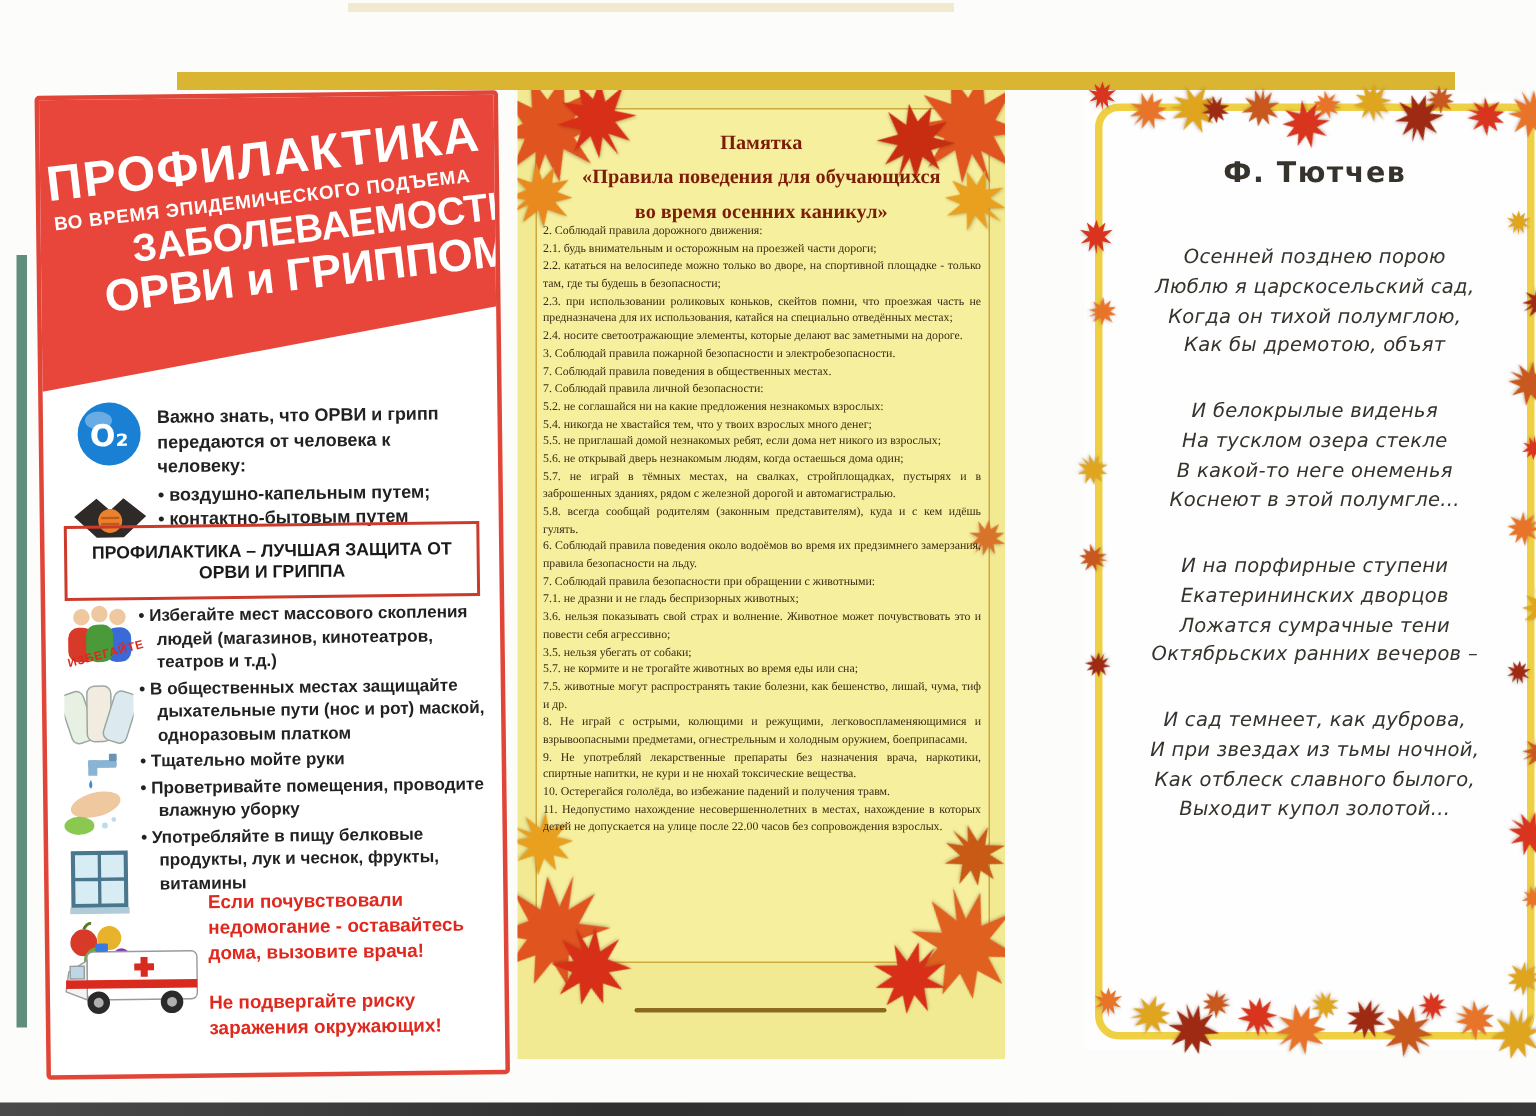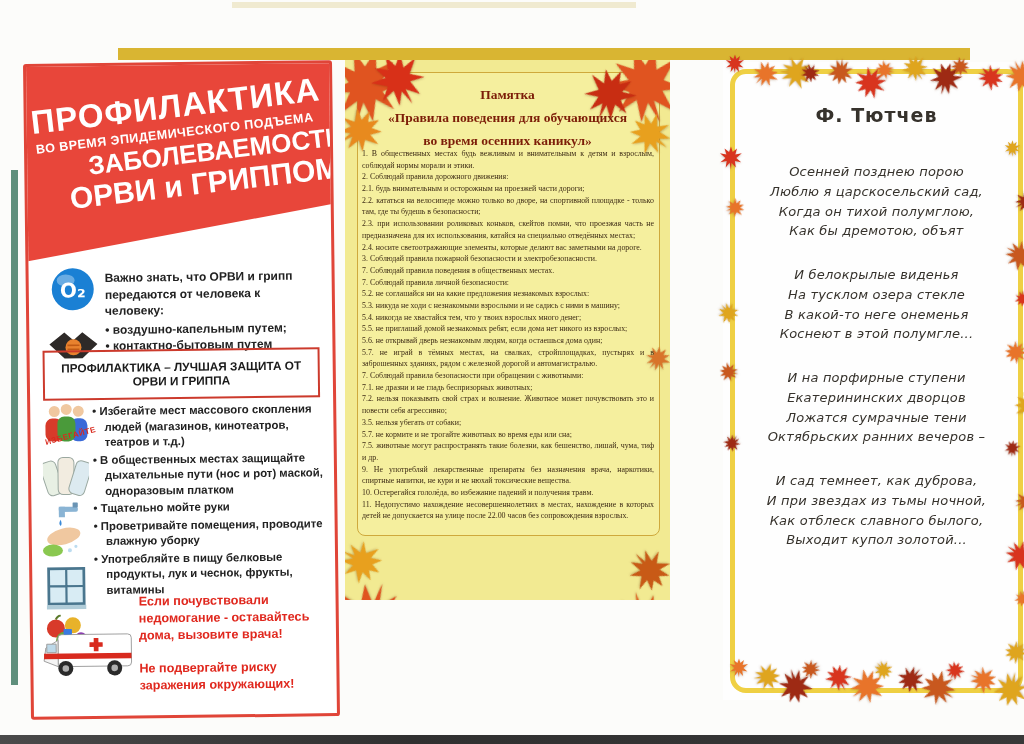--- a/index.html
+++ b/index.html
@@ -41,21 +41,21 @@
   .tip-icon{position:absolute;}
   .people-caption{position:absolute;left:14px;top:365px;font-size:8px;font-weight:bold;color:#d82a1e;
                   transform:rotate(-14deg);letter-spacing:.5px;}
 
   .warning-text{position:absolute;left:106px;right:8px;top:528px;color:#e0281e;font-weight:bold;
                 font-size:12.6px;line-height:1.35;}
   .warn-line{margin:0 0 16px 0;}
   .ambulance{position:absolute;left:8px;top:556px;width:94px;height:62px;}
 
   
-  .mid-panel{position:absolute;left:345px;top:60px;width:325px;height:540px;background:#f2ea92;overflow:hidden;}
+  .mid-panel{position:absolute;left:345px;top:60px;width:325px;height:646px;background:#f2ea92;overflow:hidden;}
   .mid-inner-sheet{position:absolute;left:12px;top:12px;right:10px;bottom:64px;background:#f5ef9e;
                    border:1px solid #cfa93c;border-radius:8px;}
   .mid-title{position:relative;z-index:2;padding-top:24px;text-align:center;
              font-family:"Liberation Serif",serif;font-weight:bold;color:#7c1d08;}
   .mt-line{font-size:13.5px;line-height:1.7;}
   .rules{position:absolute;z-index:2;left:17px;top:88px;width:292px;height:500px;overflow:hidden;
          font-family:"Liberation Serif",serif;font-size:7.9px;line-height:1.48;color:#3c2a14;
          text-align:justify;}
   .rule{margin:0;}
   .branch-line{position:absolute;left:78px;top:612px;width:168px;height:3px;background:#8a6a20;
@@ -235,41 +235,42 @@
         <svg viewBox="0 0 100 100" class="lf" style="left: 300px; top: 286px; width: 26px; height: 26px; transform: rotate(40deg); color: rgb(216, 116, 42);">
           <use href="#leafP"></use>
         </svg>
       </div>
     <div class="mid-title">
         <div class="mt-line">Памятка</div>
         <div class="mt-line">«Правила поведения для обучающихся</div>
         <div class="mt-line">во время осенних каникул»</div>
       </div>
     <div class="rules">
-        <p class="rule">1.  В общественных местах будь вежливым и внимательным к детям и взрослым, соблюдай нормы морали и этики.</p>
         <p class="rule">2.  Соблюдай правила дорожного движения:</p>
         <p class="rule">2.1. будь внимательным и осторожным на проезжей части дороги;</p>
         <p class="rule">2.2. кататься на велосипеде можно только во дворе, на спортивной площадке - только там, где ты будешь в безопасности;</p>
         <p class="rule">2.3. при использовании роликовых коньков, скейтов помни, что проезжая часть не предназначена для их использования, катайся на специально отведённых местах;</p>
         <p class="rule">2.4. носите светоотражающие элементы, которые делают вас заметными на дороге.</p>
         <p class="rule">3.  Соблюдай правила пожарной безопасности и электробезопасности.</p>
         <p class="rule">7.  Соблюдай правила поведения в общественных местах.</p>
         <p class="rule">7.  Соблюдай правила личной безопасности:</p>
         <p class="rule">5.2. не соглашайся ни на какие предложения незнакомых взрослых:</p>
-        <p class="rule">5.3. никуда не ходи с незнакомыми взрослыми и не садись с ними в машину;</p>
         <p class="rule">5.4. никогда не хвастайся тем, что у твоих взрослых много денег;</p>
         <p class="rule">5.5. не приглашай домой незнакомых ребят, если дома нет никого из взрослых;</p>
         <p class="rule">5.6. не открывай дверь незнакомым людям, когда остаешься дома один;</p>
         <p class="rule">5.7. не играй в тёмных местах, на свалках, стройплощадках, пустырях и в заброшенных зданиях, рядом с железной дорогой и автомагистралью.</p>
+        <p class="rule">5.8. всегда сообщай родителям (законным представителям), куда и с кем идёшь гулять.</p>
+        <p class="rule">6.  Соблюдай правила поведения около водоёмов во время их предзимнего замерзания, правила безопасности на льду.</p>
         <p class="rule">7.  Соблюдай правила безопасности при обращении с животными:</p>
         <p class="rule">7.1. не дразни и не гладь беспризорных животных;</p>
-        <p class="rule">7.2. нельзя показывать свой страх и волнение. Животное может почувствовать это и повести себя агрессивно;</p>
+        <p class="rule">3.6. нельзя показывать свой страх и волнение. Животное может почувствовать это и повести себя агрессивно;</p>
         <p class="rule">3.5. нельзя убегать от собаки;</p>
         <p class="rule">5.7. не кормите и не трогайте животных во время еды или сна;</p>
         <p class="rule">7.5. животные могут распространять такие болезни, как бешенство, лишай, чума, тиф и др.</p>
+        <p class="rule">8.  Не играй с острыми, колющими и режущими, легковоспламеняющимися и взрывоопасными предметами, огнестрельным и холодным оружием, боеприпасами.</p>
         <p class="rule">9.  Не употребляй лекарственные препараты без назначения врача, наркотики, спиртные напитки, не кури и не нюхай токсические вещества.</p>
         <p class="rule">10. Остерегайся гололёда, во избежание падений и получения травм.</p>
         <p class="rule">11. Недопустимо нахождение несовершеннолетних в местах, нахождение в которых детей не допускается на улице после 22.00 часов без сопровождения взрослых.</p>
       </div>
     <div class="branch-line"></div>
   </section>
 
   <section class="right-panel">
     <div class="poem-frame"></div>
     <div class="decor" id="right-decor">

